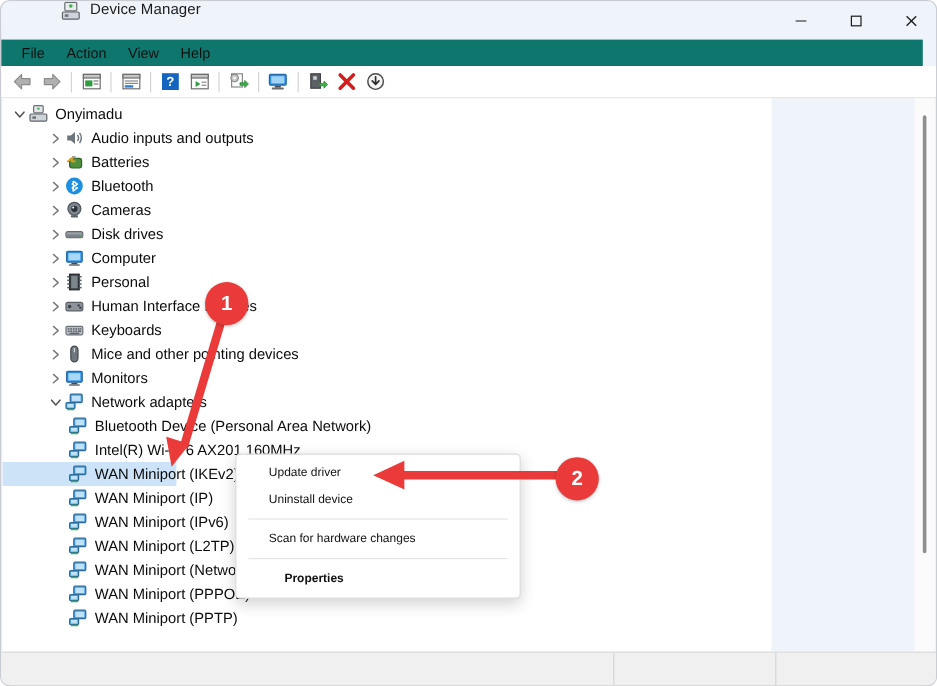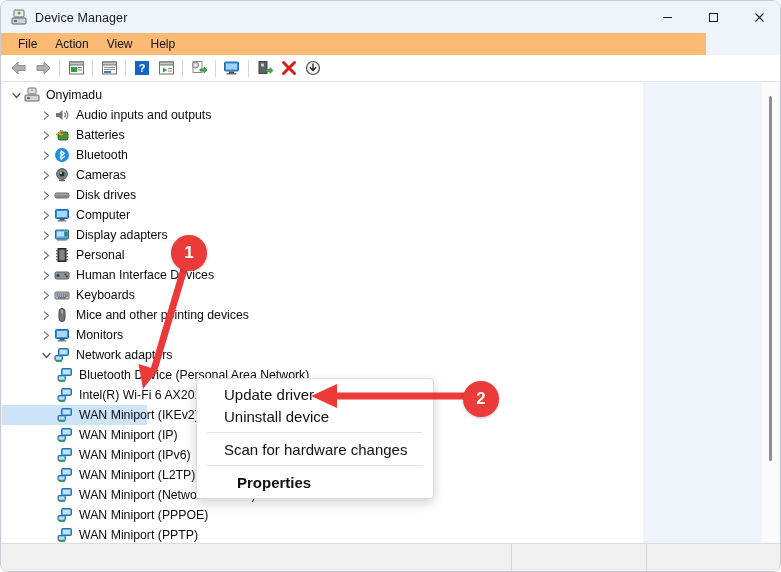--- a/index.html
+++ b/index.html
@@ -16,21 +16,21 @@
     border: 1px solid #c9ccd2;
     border-radius: 8px;
     overflow: hidden;
   }
 
   
   .titlebar {
     position: absolute; top: 0; left: 0;
     width: 781px; height: 24px;
     background: #eff3fa;
-    display: flex; align-items: flex-end;
+    display: flex; align-items: flex-start; padding-left: 40px;
   }
   .title-icon {
     width: 16px; height: 16px;
     margin-left: 10px; margin-right: 8px;
     position: relative; flex: none;
   }
   .title-text {
     font-size: 12.5px; color: #1b1b1b;
     letter-spacing: .1px;
   }
@@ -40,22 +40,22 @@
   }
   .win-btn {
     width: 46px; height: 32px;
     display: flex; align-items: center; justify-content: center;
     font-size: 12px; color: #1b1b1b;
   }
 
   
   .menubar {
     position: absolute; top: 32px; left: 0;
-    width: 705px; height: 22px;
-    background: #fdba74;
+    width: 768px; height: 22px;
+    background: #0f766e;
     display: flex; align-items: center;
     padding-left: 8px;
   }
   .menu-item {
     font-size: 12px; color: #101010;
     padding: 2px 9px;
     line-height: 16px;
   }
 
   
@@ -150,21 +150,21 @@
     border: 1px solid #dcdcdc;
     border-radius: 4px;
     box-shadow: 0 4px 12px rgba(0,0,0,.18);
     padding: 4px 0 5px 0;
     z-index: 40;
   }
   .ctx-item {
     height: 22px;
     display: flex; align-items: center;
     padding-left: 27px;
-    font-size: 15px; color: #101010;
+    font-size: 10px; color: #101010;
   }
   .ctx-item.bold { font-weight: bold; margin-left: 13px; }
   .ctx-sep {
     height: 1px; background: #e4e4e4;
     margin: 5px 10px 5px 10px;
   }
 
   
   .badge {
     position: absolute;
@@ -425,36 +425,20 @@
           <svg width="16" height="16" viewBox="0 0 16 16">
             <rect x="1.5" y="2.5" width="13" height="9" rx="1" fill="#2a8fe0" stroke="#2468a8" stroke-width="1"></rect>
             <rect x="3" y="4" width="10" height="6" fill="#a9d8f7"></rect>
             <rect x="5.5" y="12" width="5" height="1.3" fill="#4a4a4a"></rect>
             <rect x="3.5" y="13.2" width="9" height="1.3" rx=".5" fill="#6a6a6a"></rect>
           </svg>
         </span>
         <span class="lbl">Computer</span>
       </div>
 
-      <div class="row d1">
-        <span class="chev">
-          <svg width="9" height="9" viewBox="0 0 9 9">
-              <path d="M2.5 1 L6.5 4.5 L2.5 8" fill="none" stroke="#7a7a7a" stroke-width="1.2" stroke-linecap="round" stroke-linejoin="round"></path>
-            </svg>
-        </span>
-        <span class="ico">
-          <svg width="16" height="16" viewBox="0 0 16 16">
-            <rect x="1.5" y="3" width="13" height="9" rx="1" fill="#55a8e8" stroke="#2c6a9e" stroke-width="1"></rect>
-            <rect x="3" y="4.5" width="7" height="5" fill="#bfe2fa"></rect>
-            <rect x="10.5" y="5" width="3" height="4" fill="#3d8a3d"></rect>
-            <rect x="3" y="12" width="10" height="1.6" fill="#7b8289"></rect>
-          </svg>
-        </span>
-        <span class="lbl">Display adapters</span>
-      </div>
 
       <div class="row d1">
         <span class="chev">
           <svg width="9" height="9" viewBox="0 0 9 9">
               <path d="M2.5 1 L6.5 4.5 L2.5 8" fill="none" stroke="#7a7a7a" stroke-width="1.2" stroke-linecap="round" stroke-linejoin="round"></path>
             </svg>
         </span>
         <span class="ico">
           <svg width="16" height="16" viewBox="0 0 16 16">
             <rect x="4" y="1.5" width="8" height="13" fill="#3c4247" stroke="#22262a" stroke-width="1"></rect>

